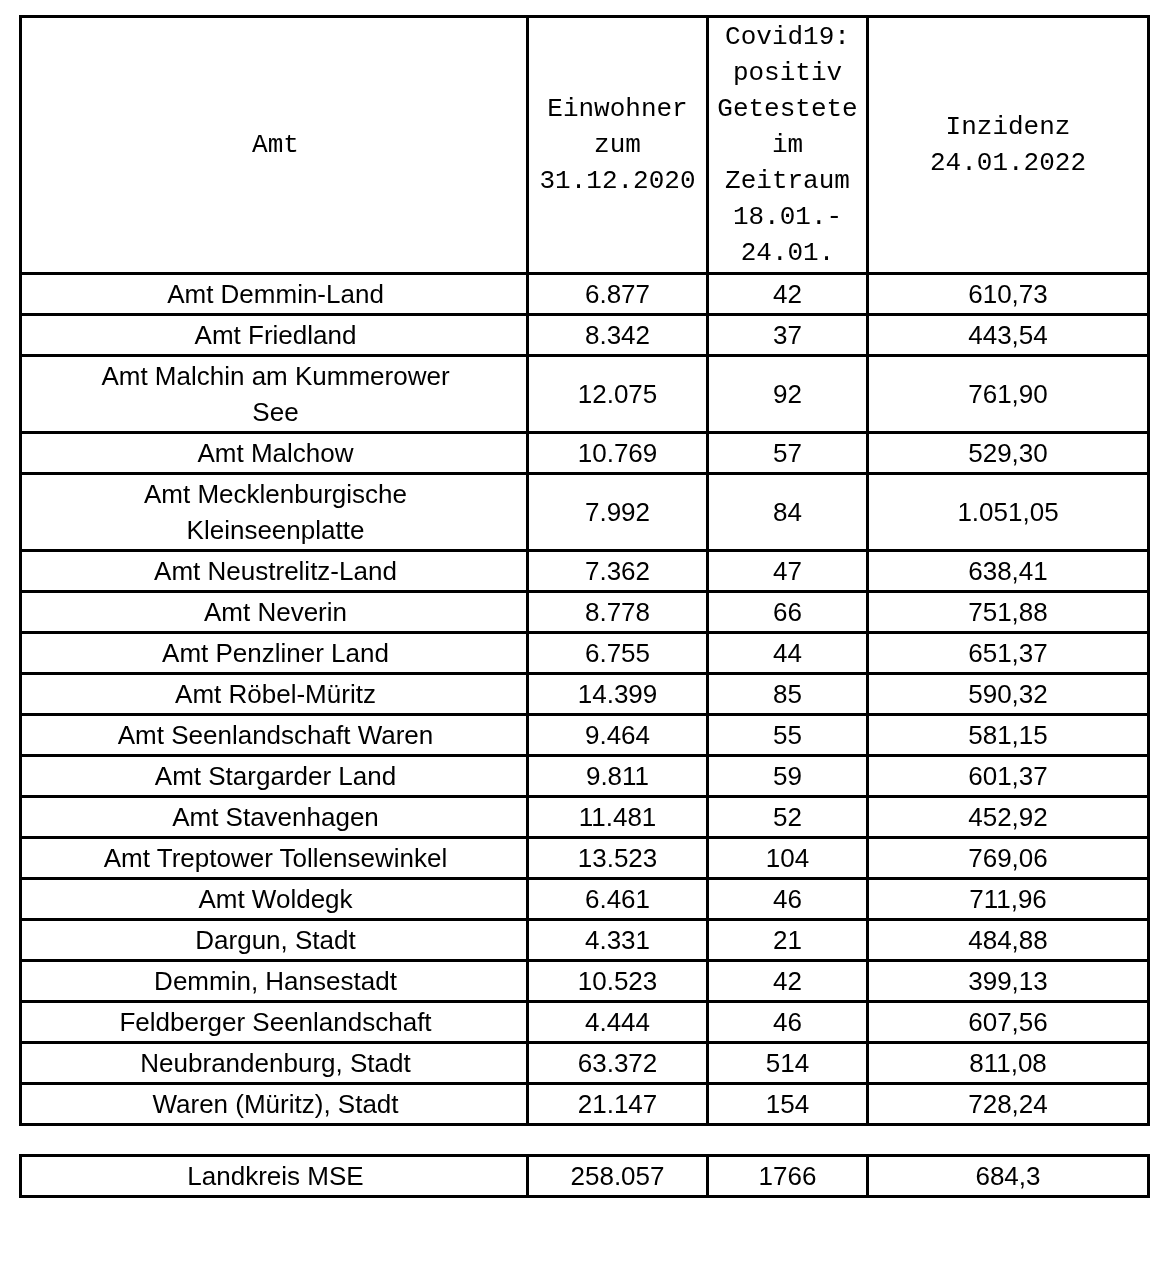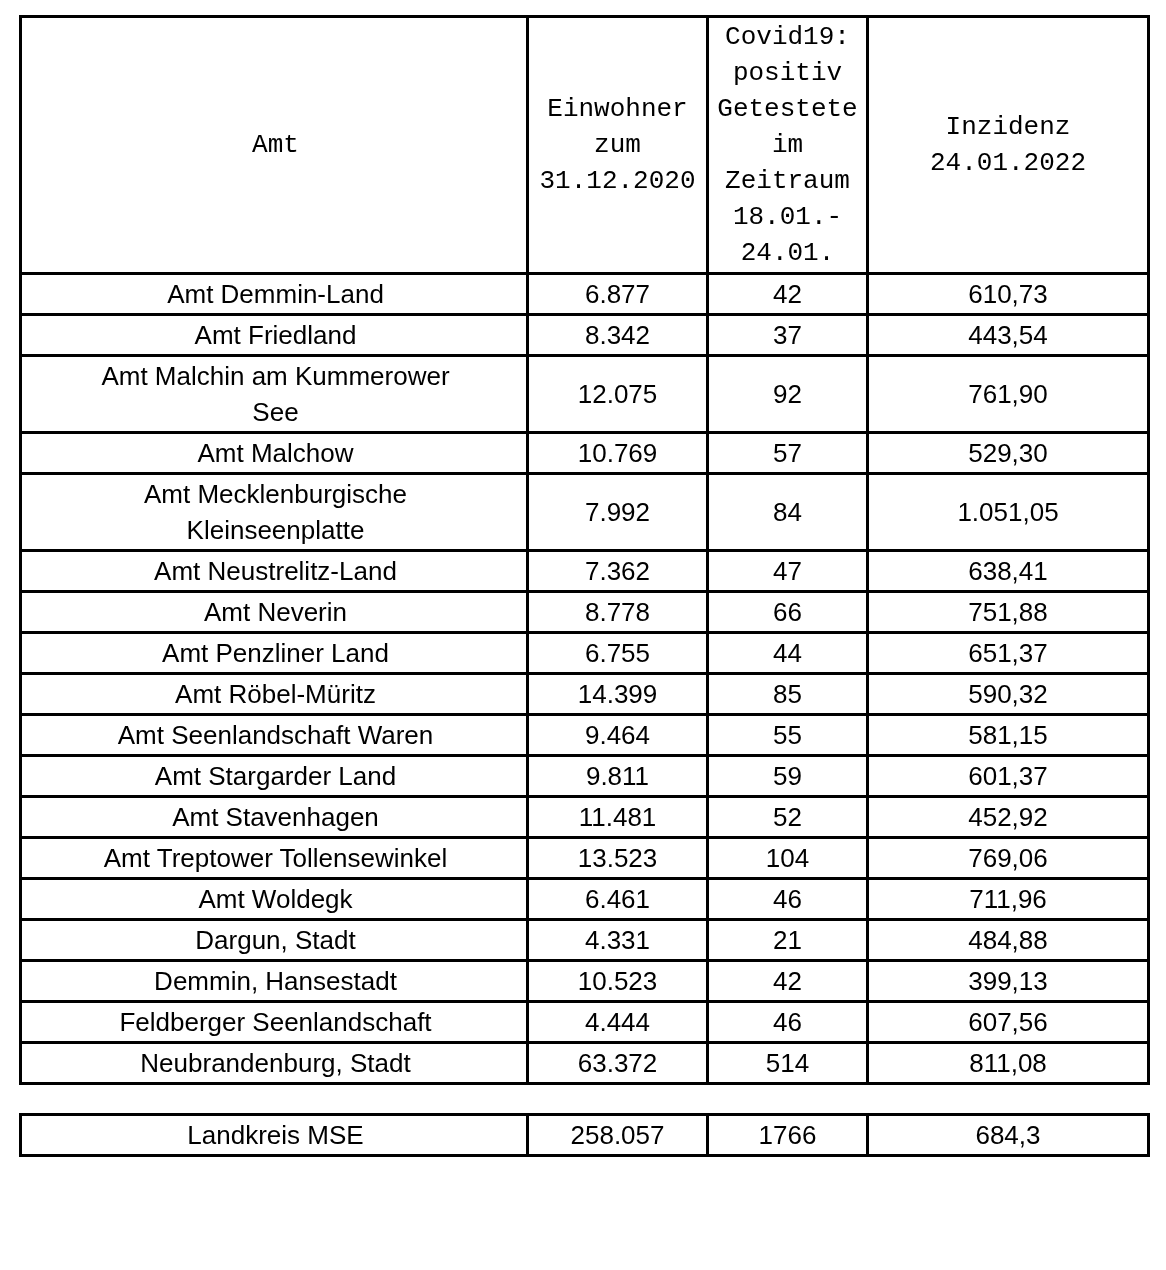--- a/index.html
+++ b/index.html
@@ -175,20 +175,26 @@
           <td>4.444</td>
           <td>46</td>
           <td>607,56</td>
         </tr>
         <tr>
           <td class="amt">Neubrandenburg, Stadt</td>
           <td>63.372</td>
           <td>514</td>
           <td>811,08</td>
         </tr>
+        <tr>
+          <td class="amt">Waren (Müritz), Stadt</td>
+          <td>21.147</td>
+          <td>154</td>
+          <td>728,24</td>
+        </tr>
       </tbody>
   </table>
 
   <table class="covid-table summary-table">
     <colgroup>
       <col style="width:507px">
       <col style="width:180px">
       <col style="width:160px">
       <col style="width:281px">
     </colgroup>

